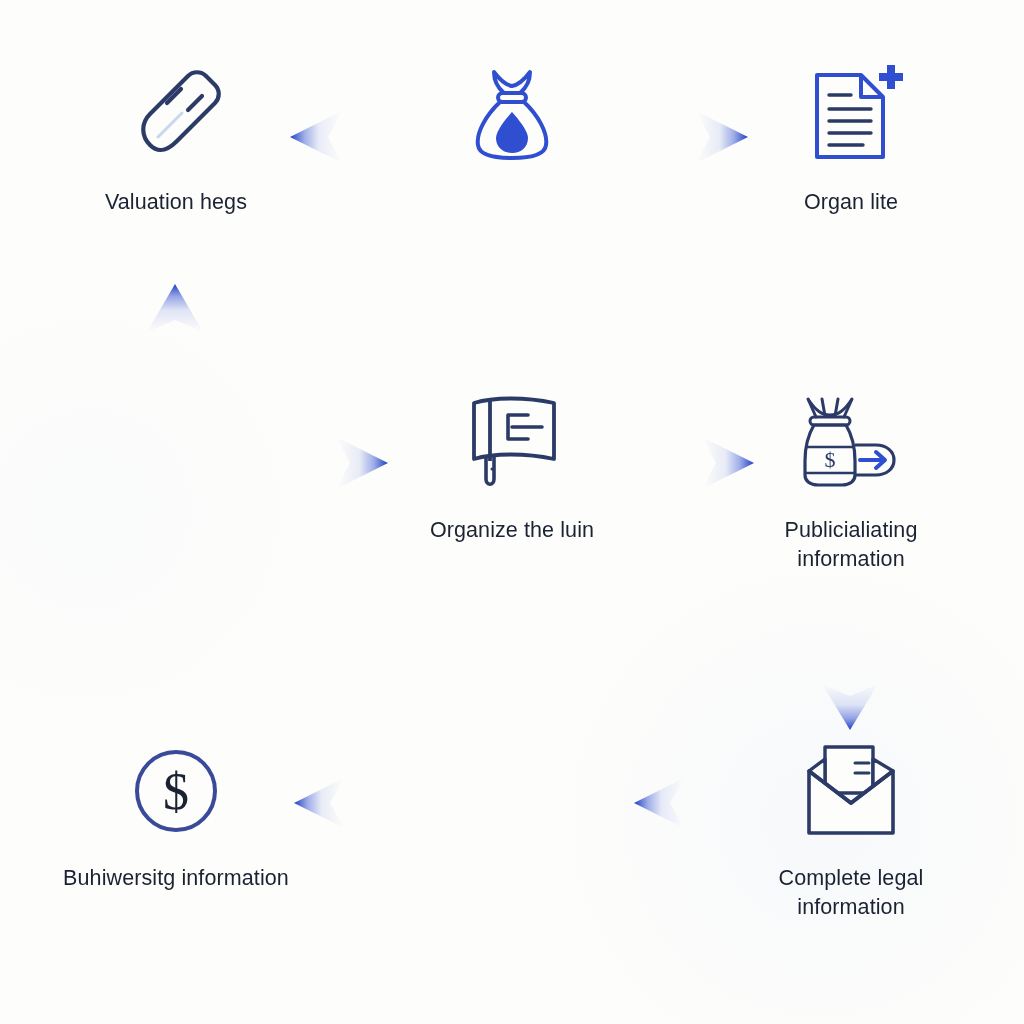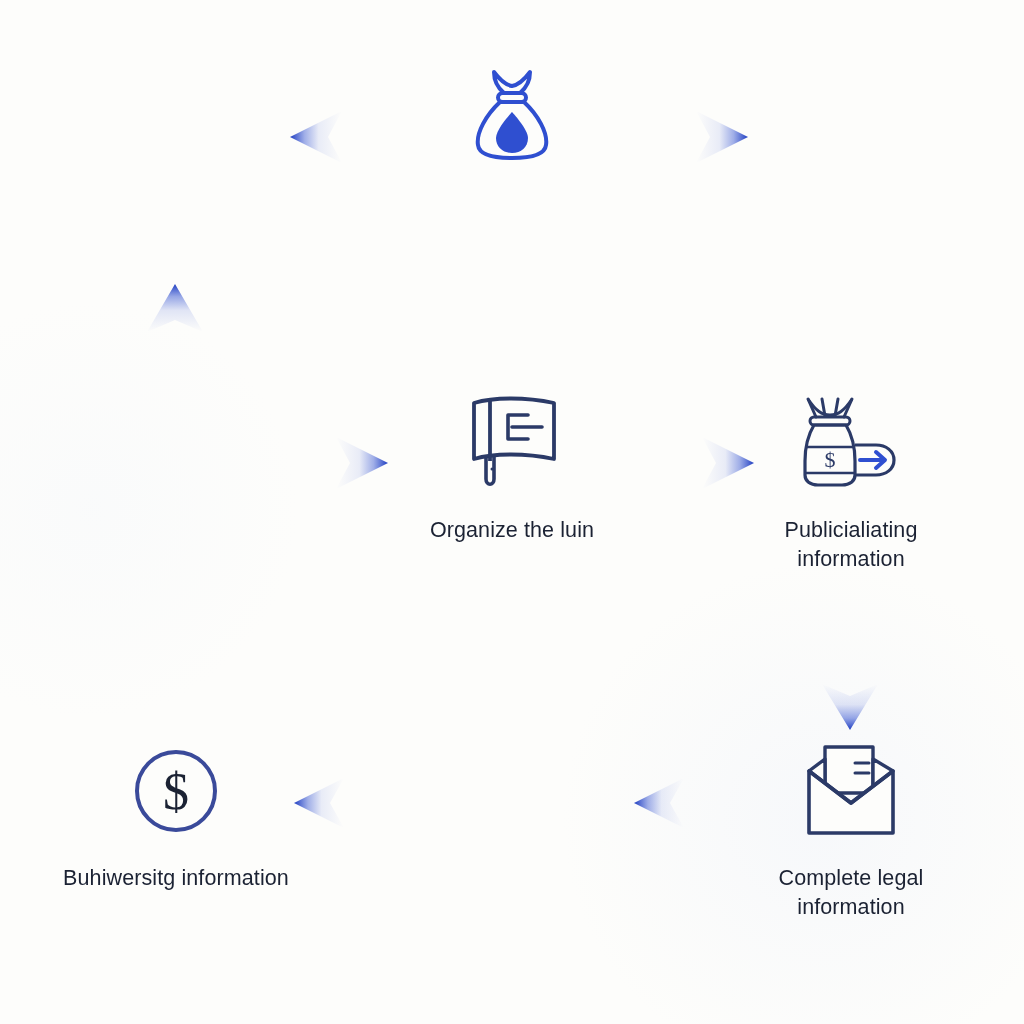--- a/index.html
+++ b/index.html
@@ -116,20 +116,30 @@
       </linearGradient>
       <linearGradient id="gradDown" x1="0" y1="0" x2="0" y2="1">
         <stop offset="0%" stop-color="#2f4fd0" stop-opacity="0"></stop>
         <stop offset="45%" stop-color="#2f4fd0" stop-opacity="0.14"></stop>
         <stop offset="74%" stop-color="#2f4fd0" stop-opacity="0.50"></stop>
         <stop offset="100%" stop-color="#1f3dc0" stop-opacity="1"></stop>
       </linearGradient>
     </defs>
   </svg>
 
+  <div class="node col-1 row-1">
+    <div class="node-icon">
+      <svg width="112" height="112" viewBox="0 0 112 112" fill="none">
+        <path d="M30 86 C21 77 21 64 30 55 L68 17 C73 12 81 12 86 17 L95 26 C100 31 100 39 95 44 L57 82 C48 91 39 95 30 86 Z" stroke="#2b3a67" stroke-width="4.2" stroke-linejoin="round" fill="none"></path>
+        <path d="M47 44 L61 30 M68 51 L82 37" stroke="#2b3a67" stroke-width="4.2" stroke-linecap="round"></path>
+        <path d="M38 78 L62 54" stroke="#c9d6ef" stroke-width="3" stroke-linecap="round"></path>
+      </svg>
+    </div>
+    <div class="node-label">Valuation hegs</div>
+  </div>
 
   <div class="arrow" style="left:286px; top:106px;">
     <svg width="132" height="62" viewBox="0 0 132 62">
       <path d="M128 31 L40 31" stroke="url(#gradLeft)" stroke-width="3.4" stroke-linecap="round"></path>
       <path d="M4 31 L56 5 L42 31 L56 57 Z" fill="url(#gradLeft)"></path>
     </svg>
   </div>
 
   <div class="node col-2 row-1">
     <div class="node-icon">
@@ -142,20 +152,31 @@
     </div>
   </div>
 
   <div class="arrow" style="left:620px; top:106px;">
     <svg width="132" height="62" viewBox="0 0 132 62">
       <path d="M4 31 L92 31" stroke="url(#gradRight)" stroke-width="3.4" stroke-linecap="round"></path>
       <path d="M128 31 L76 5 L90 31 L76 57 Z" fill="url(#gradRight)"></path>
     </svg>
   </div>
 
+  <div class="node col-3 row-1">
+    <div class="node-icon">
+      <svg width="112" height="112" viewBox="0 0 112 112" fill="none">
+        <path d="M22 16 L66 16 L88 38 L88 98 L22 98 Z" stroke="#2f4fd0" stroke-width="4" stroke-linejoin="round" fill="none"></path>
+        <path d="M66 16 L66 38 L88 38" stroke="#2f4fd0" stroke-width="4" stroke-linejoin="round" fill="none"></path>
+        <path d="M34 36 L56 36 M34 50 L76 50 M34 62 L76 62 M34 74 L76 74 M34 86 L68 86" stroke="#2b3a67" stroke-width="3.4" stroke-linecap="round"></path>
+        <path d="M96 6 L96 30 M84 18 L108 18" stroke="#2f4fd0" stroke-width="8" stroke-linecap="butt"></path>
+      </svg>
+    </div>
+    <div class="node-label">Organ lite</div>
+  </div>
 
   <div class="arrow" style="left:143px; top:282px;">
     <svg width="64" height="104" viewBox="0 0 64 104">
       <path d="M32 100 L32 32" stroke="url(#gradUp)" stroke-width="12" stroke-linecap="round"></path>
       <path d="M32 2 L60 50 L32 38 L4 50 Z" fill="url(#gradUp)"></path>
     </svg>
   </div>
 
 
   <div class="arrow" style="left:264px; top:432px;">

